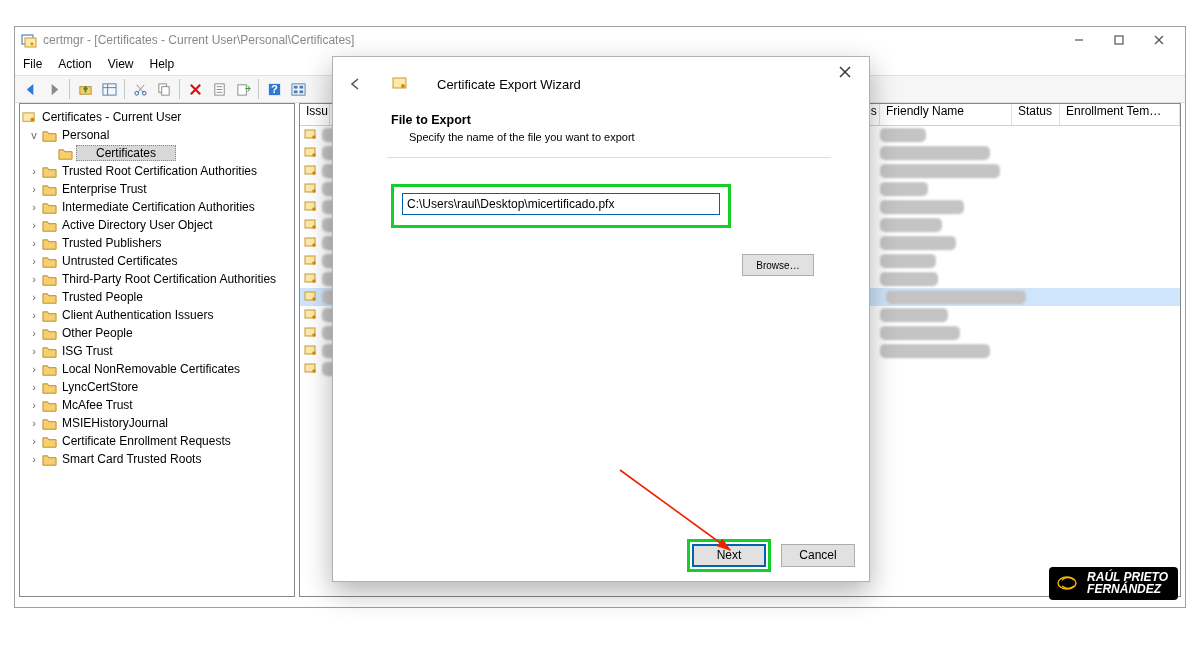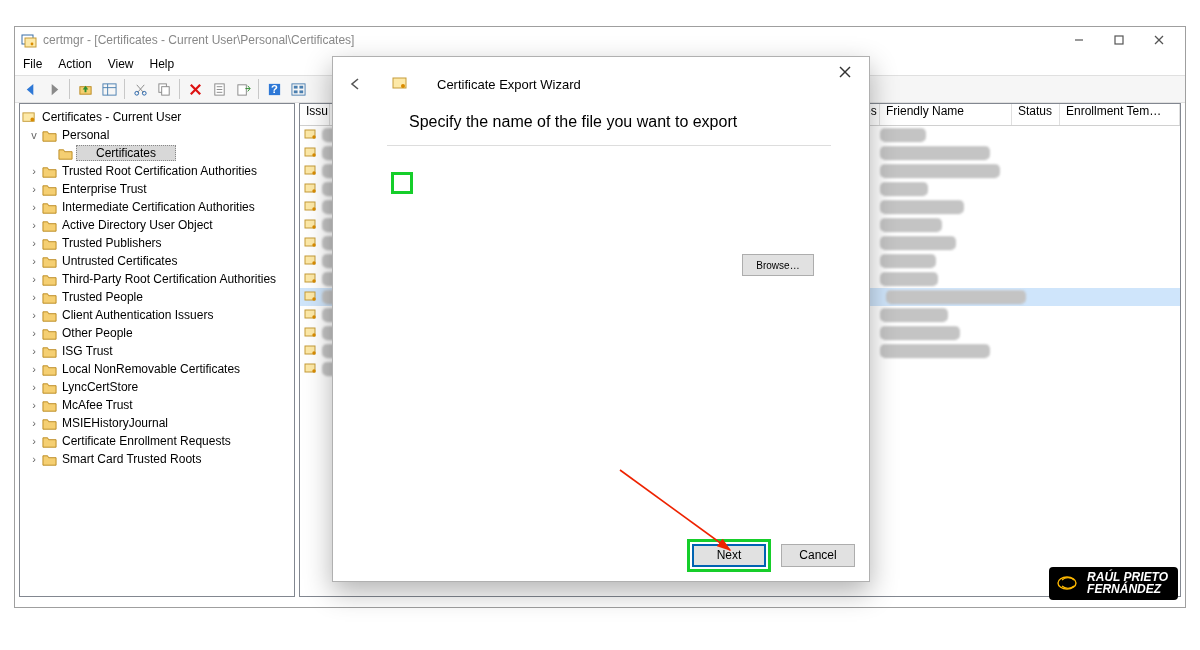--- a/index.html
+++ b/index.html
@@ -84,21 +84,21 @@
   .wiz-close svg { width: 12px; height: 12px; stroke: #333; stroke-width: 1.4; fill: none; }
   .wiz-head {
     display: flex; align-items: center; gap: 28px; padding: 18px 16px 14px 16px;
   }
   .wiz-back { width: 14px; height: 14px; }
   .wiz-back svg { width: 14px; height: 14px; stroke: #555; stroke-width: 1.6; fill: none; }
   .wiz-logo { width: 18px; height: 18px; }
   .wiz-title { font-size: 13px; }
   .wiz-body { flex: 1; padding: 6px 38px 0 58px; }
   .wiz-h1 { font-weight: 600; font-size: 12.5px; margin-bottom: 4px; }
-  .wiz-sub { font-size: 16px; margin-left: 18px; }
+  .wiz-sub { font-size: 11px; margin-left: 18px; }
   .wiz-hr { border: none; border-top: 1px solid #ddd; margin: 14px 0 20px -4px; }
 
   .file-group {
     border: 3px solid #16ce2a; padding: 6px 8px 10px 8px; margin-top: 6px;
     display: inline-block;
   }
   .file-label { font-size: 12px; margin-bottom: 3px; }
   .file-input {
     width: 318px; height: 22px; border: 1px solid #0063b1; padding: 2px 4px;
     font-size: 12px; outline: none;
@@ -573,23 +573,25 @@
     </span>
     <span class="wiz-logo">
       <svg viewBox="0 0 18 18">
           <rect x="2" y="3" width="13" height="10" fill="#fde9a8" stroke="#c59b38"></rect>
           <circle cx="12" cy="11" r="2" fill="#d98b00"></circle>
         </svg>
     </span>
     <span class="wiz-title">Certificate Export Wizard</span>
   </div>
   <div class="wiz-body">
+    <div class="wiz-h1">File to Export</div>
     <div class="wiz-sub">Specify the name of the file you want to export</div>
     <hr class="wiz-hr">
     <div class="file-group">
+      <input class="file-input" type="text" value="C:\Users\raul\Desktop\micertificado.pfx" style="">
     </div>
   </div>
   <div class="wiz-footer">
     <span class="btn next-wrap">
       <button class="btn next-inner">Next</button>
     </span>
     <button class="btn">Cancel</button>
   </div>
 </div>
 

